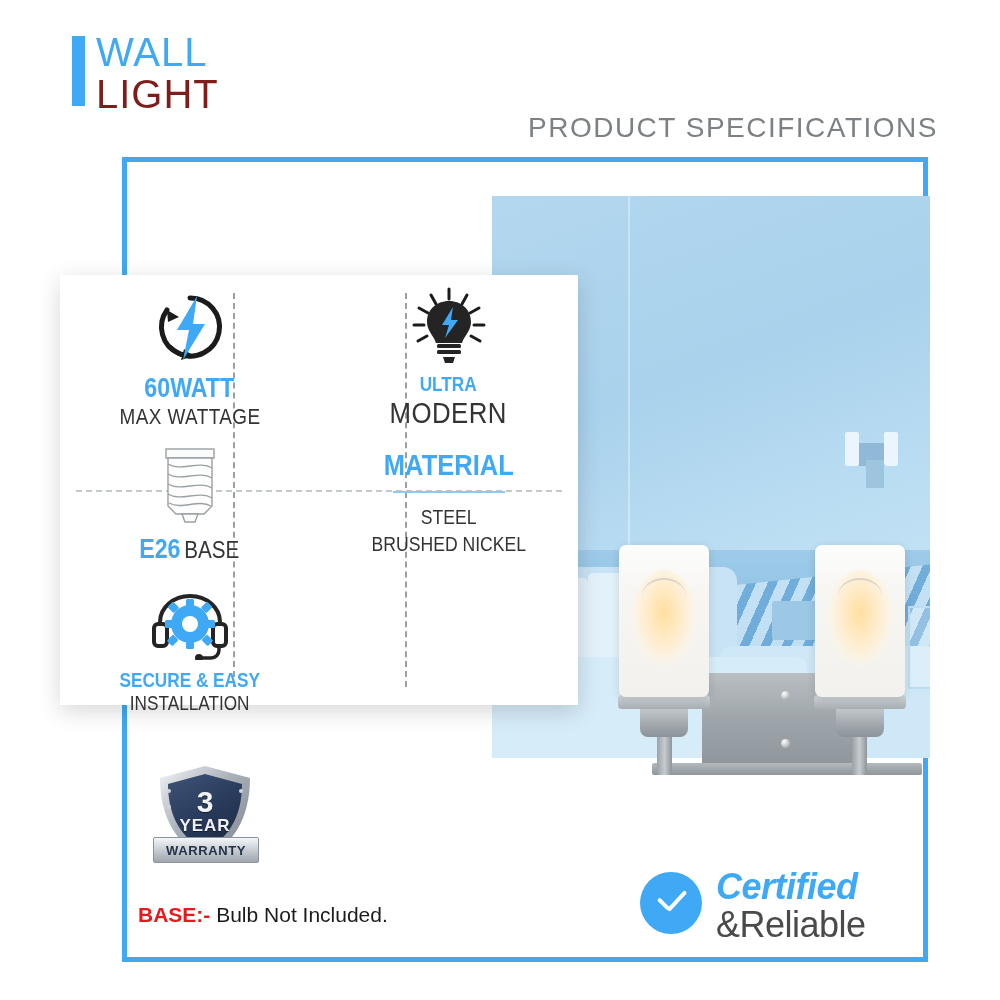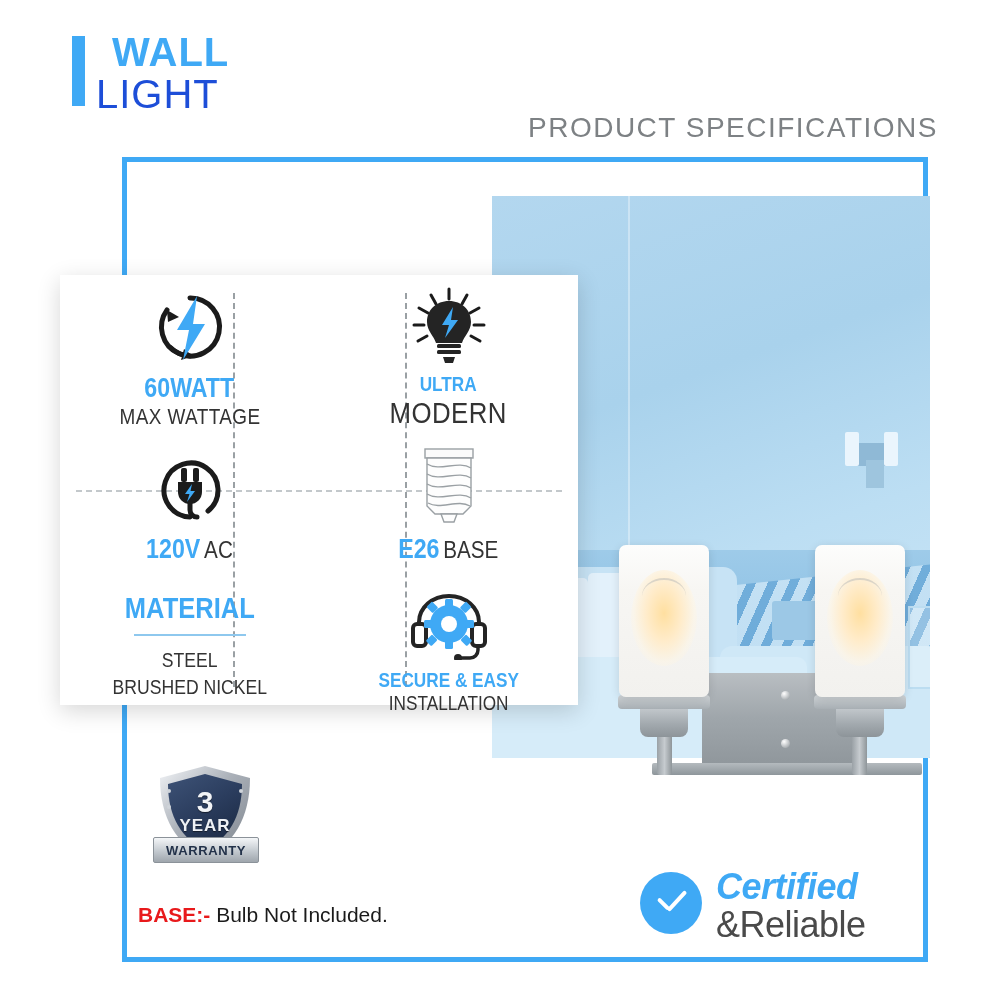--- a/index.html
+++ b/index.html
@@ -7,22 +7,22 @@
     width:1000px;height:1000px;
     background:#ffffff;
     font-family:"Liberation Sans", sans-serif;
     overflow:hidden;
     position:relative;
   }
   #stage{position:absolute;left:0;top:0;width:1000px;height:1000px;background:#fff;}
 
   
   .hdr-bar{position:absolute;left:72px;top:36px;width:13px;height:70px;background:#3FA9F5;}
-  .hdr-wall{position:absolute;left:96px;top:28px;font-size:40px;font-weight:bold;color:#3FA9F5;letter-spacing:1px;line-height:48px;margin-left:16px;}
-  .hdr-light{position:absolute;left:96px;top:70px;font-size:40px;font-weight:normal;color:#1d4ed8;letter-spacing:1px;line-height:48px;}
+  .hdr-wall{position:absolute;left:96px;top:28px;font-size:40px;font-weight:normal;color:#3FA9F5;letter-spacing:1px;line-height:48px;}
+  .hdr-light{position:absolute;left:96px;top:70px;font-size:40px;font-weight:normal;color:#7f1d1d;letter-spacing:1px;line-height:48px;}
 
   .spec-title{position:absolute;right:62px;top:112px;font-size:28px;color:#7d8184;letter-spacing:1.5px;white-space:nowrap;font-weight:normal;}
 
   
   .frame{position:absolute;left:122px;top:157px;width:806px;height:805px;border:5px solid #3FA9F5;box-sizing:border-box;}
 
   
   .photo{position:absolute;left:492px;top:196px;width:438px;height:562px;overflow:hidden;}
   .room-wall{position:absolute;left:0;top:0;width:100%;height:100%;
     background:linear-gradient(160deg,#b3d7ef 0%,#a9d2ec 35%,#bcdef3 62%,#cfe8f7 100%);}
@@ -217,36 +217,20 @@
             <rect x="28" y="57" width="24" height="4" rx="1.5" fill="#242424"></rect>
             <rect x="28" y="63" width="24" height="4" rx="1.5" fill="#242424"></rect>
             <path d="M34 70 h12 l-2 6 h-8 z" fill="#242424"></path>
             <path d="M44 20 L33 38 L40 38 L36 51 L49 33 L42 33 Z" fill="#3FA9F5"></path>
           </svg>
         </div>
         <div class="sml-blue">ULTRA</div>
         <div class="big-mod">MODERN</div>
       </div>
 
-      <div class="cell">
-        <div class="icon-wrap">
-          <svg width="74" height="74" viewBox="0 0 74 74">
-            <path d="M55 60 A27 27 0 1 0 37 66" fill="none" stroke="#1b1b1b" stroke-width="5" stroke-linecap="round"></path>
-            <rect x="28" y="17" width="6" height="14" rx="2" fill="#1b1b1b"></rect>
-            <rect x="40" y="17" width="6" height="14" rx="2" fill="#1b1b1b"></rect>
-            <path d="M25 31 h24 v10 a12 12 0 0 1 -24 0 z" fill="#1b1b1b"></path>
-            <path d="M37 52 v7 a7 7 0 0 0 7 7" fill="none" stroke="#1b1b1b" stroke-width="5" stroke-linecap="round"></path>
-            <path d="M39 33 L32 43 L36.5 43 L34 51 L42 40 L37.5 40 Z" fill="#3FA9F5"></path>
-          </svg>
-        </div>
-        <div class="lbl-inline">
-          <span class="b">120V</span>
-          <span class="d">AC</span>
-        </div>
-      </div>
 
       <div class="cell">
         <div class="icon-wrap">
           <svg width="86" height="90" viewBox="0 0 86 90">
             <rect x="19" y="6" width="48" height="9" fill="#fbfbfb" stroke="#9aa0a4" stroke-width="1.4"></rect>
             <path d="M21 15 h44 v48 l-8 8 h-28 l-8 -8 z" fill="#fdfdfd" stroke="#9aa0a4" stroke-width="1.4"></path>
             <g stroke="#9aa0a4" stroke-width="1.4" fill="none">
               <path d="M21 21 C34 29 52 17 65 25"></path>
               <path d="M21 31 C34 39 52 27 65 35"></path>
               <path d="M21 41 C34 49 52 37 65 45"></path>

